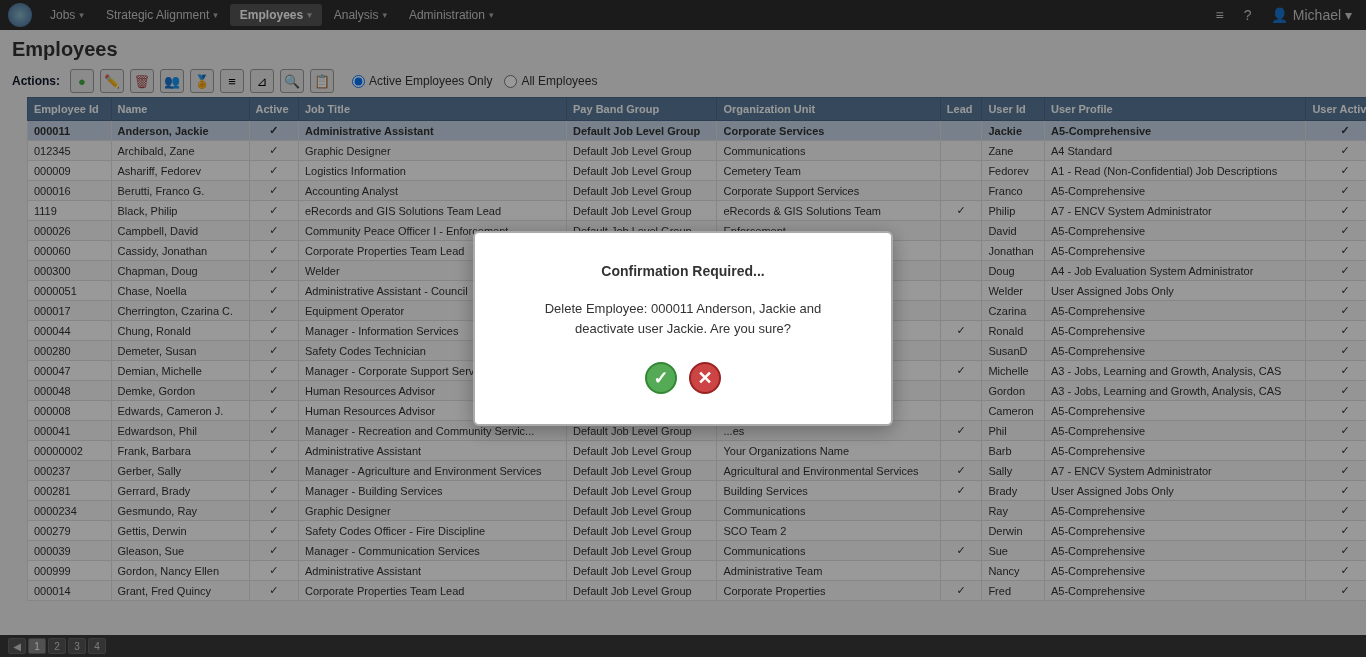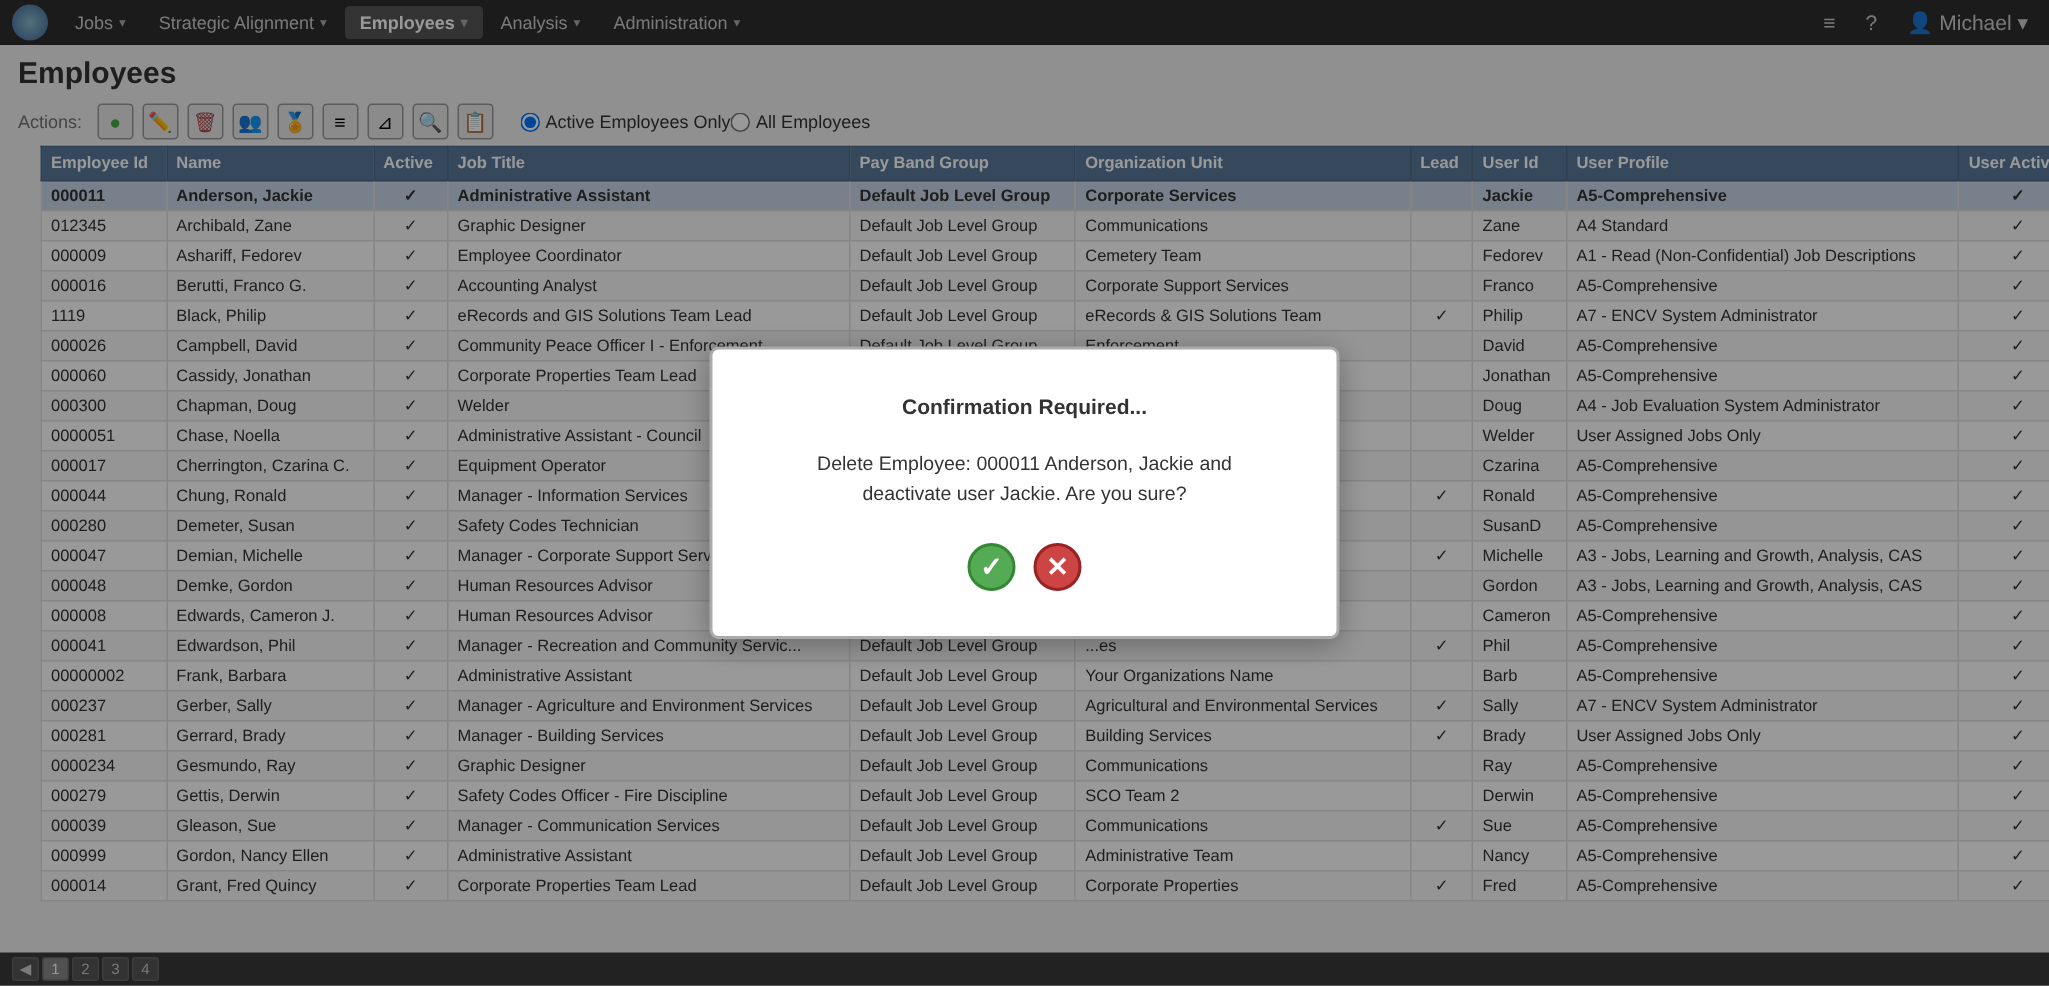--- a/index.html
+++ b/index.html
@@ -60,36 +60,37 @@
 
     
     .actions-bar {
       display: flex;
       align-items: center;
       padding: 4px 12px;
       gap: 6px;
       background: #f0f0f0;
     }
     .actions-label {
-      font-weight: normal;
-      color: #737373;
+      font-weight: bold;
+      color: #0f172a;
       margin-right: 4px;
     }
     .action-btn {
       width: 24px; height: 24px;
       border: 1px solid #999;
       border-radius: 3px;
       background: #e8e8e8;
       cursor: pointer;
       display: flex; align-items: center; justify-content: center;
       font-size: 13px;
     }
     .radio-group {
       margin-left: 12px;
       display: flex;
+      gap: 12px;
     }
     .radio-option {
       display: flex; align-items: center; gap: 4px;
       cursor: pointer;
       color: #333;
     }
 
     
     .table-container {
       flex: 1;
@@ -307,21 +308,21 @@
       <td>Communications</td>
       <td style="text-align:center"></td>
       <td>Zane</td>
       <td>A4 Standard</td>
       <td style="text-align:center"><span class="checkmark">✓</span></td>
     </tr>
           <tr>
       <td>000009</td>
       <td style="">Ashariff, Fedorev</td>
       <td style="text-align:center"><span class="checkmark">✓</span></td>
-      <td>Employee Coordinator</td>
+      <td>Logistics Information</td>
       <td>Default Job Level Group</td>
       <td>Cemetery Team</td>
       <td style="text-align:center"></td>
       <td>Fedorev</td>
       <td>A1 - Read (Non-Confidential) Job Descriptions</td>
       <td style="text-align:center"><span class="checkmark">✓</span></td>
     </tr>
           <tr>
       <td>000016</td>
       <td style="">Berutti, Franco G.</td>

